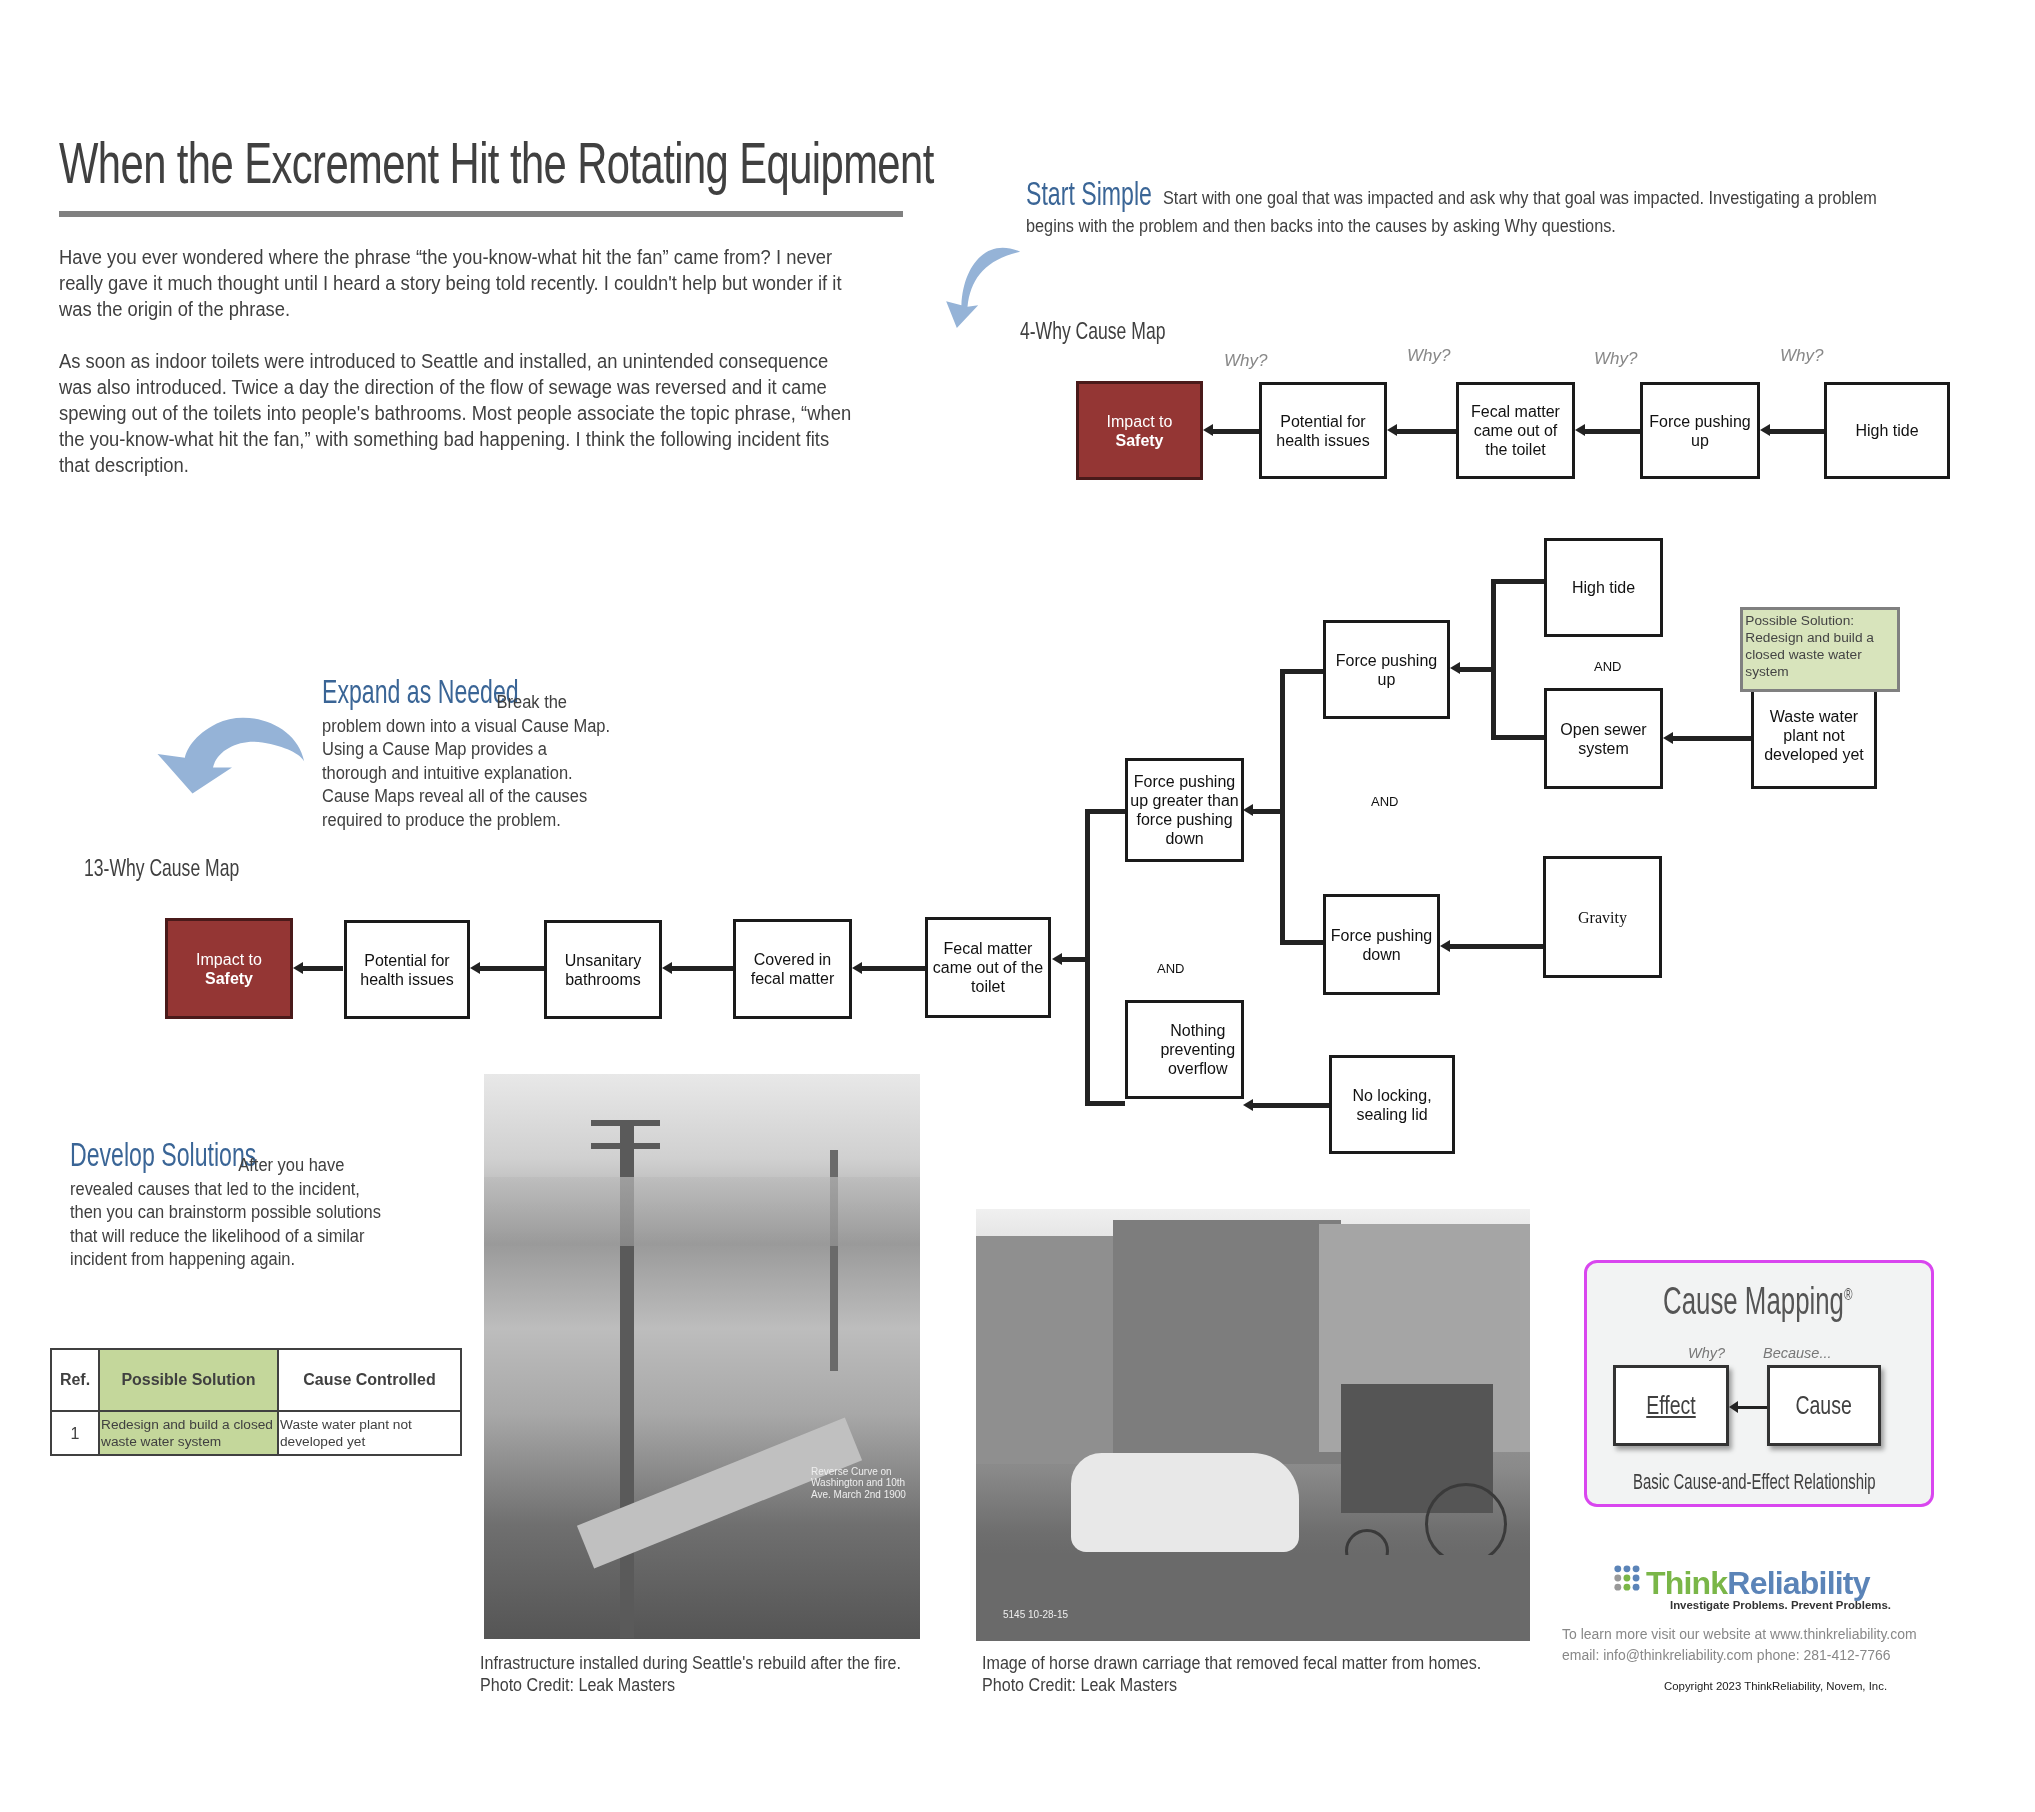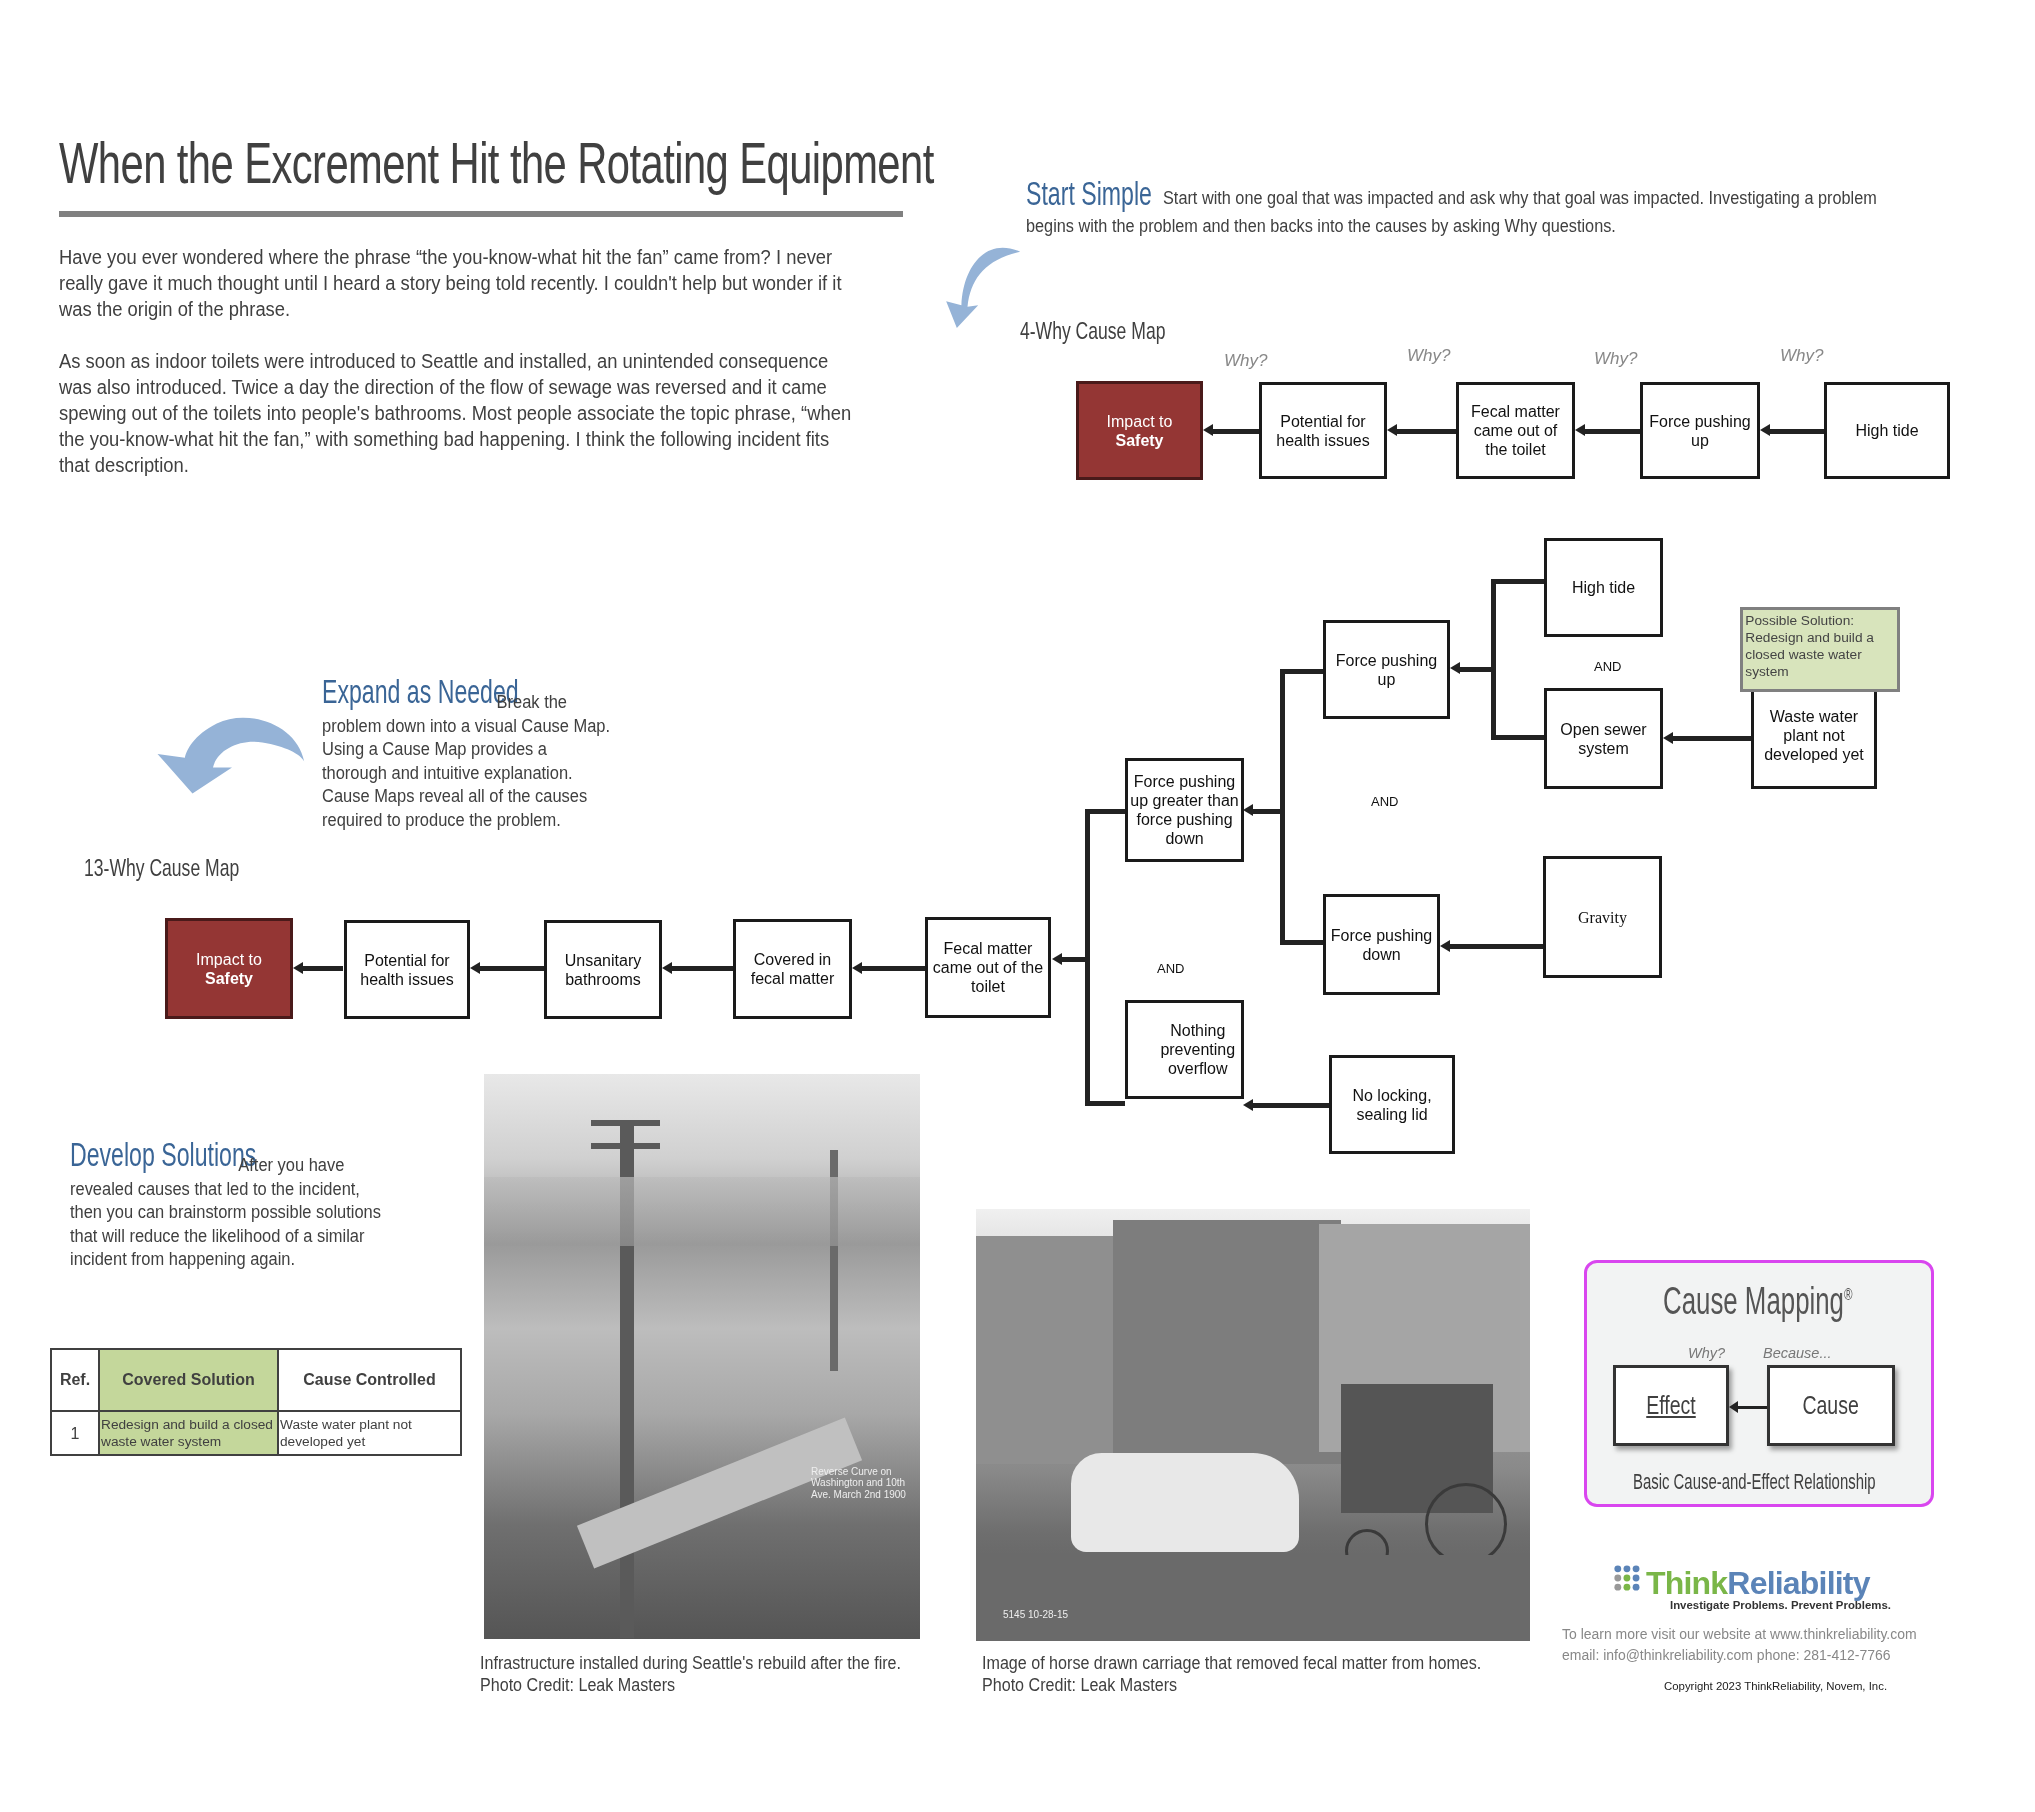--- a/index.html
+++ b/index.html
@@ -144,21 +144,21 @@
   <span class="sec-head">Develop Solutions</span>
 </div>
 <div class="abs sec-text" style="left:70px;top:1153px;width:350px;transform:scaleX(0.9);transform-origin:left top;line-height:23.6px;">
   <span style="display:inline-block;width:187px;"></span><span>After you have revealed causes that led to the incident, then you can brainstorm possible solutions that will reduce the likelihood of a similar incident from happening again.</span>
 </div>
 
 <table class="sol">
   <tbody>
       <tr>
     <th style="width:44px;">Ref.</th>
-    <th class="green" style="width:175px;">Covered Solution</th>
+    <th class="green" style="width:175px;">Possible Solution</th>
     <th style="width:179px;">Cause Controlled</th>
   </tr>
   <tr>
     <td style="text-align:center;font-size:16px;">1</td>
     <td class="green">Redesign and build a closed waste water system</td>
     <td>Waste water plant not developed yet</td>
   </tr>
 </tbody>
   </table>
 
@@ -196,21 +196,21 @@
   <div class="abs" style="left:76px;top:17px;font-size:38px;color:#555;transform:scaleX(0.68);transform-origin:left top;white-space:nowrap;">
     <span>Cause Mapping</span><sup style="font-size:17px;">®</sup>
   </div>
   <div class="abs" style="left:101px;top:82px;font-size:14.5px;color:#777;font-style:italic;">Why?</div>
   <div class="abs" style="left:176px;top:82px;font-size:14.5px;color:#777;font-style:italic;">Because...</div>
   <div class="cm-box" style="left:26px;top:102px;width:116px;height:81px;text-decoration:underline;">
       <span style="transform:scaleX(0.75);display:inline-block;">Effect</span>
     </div>
   <div class="line" style="left:149px;top:143px;width:37px;height:3px;"></div>
   <div class="arrowhead" style="left:142px;top:138px;border-top-width:6.1px;border-bottom-width:6.1px;border-right-width:9.1px;"></div>
-  <div class="cm-box" style="left:180px;top:102px;width:128px;height:81px;">
+  <div class="cm-box" style="left:180px;top:102px;width:114px;height:81px;">
       <span style="transform:scaleX(0.75);display:inline-block;">Cause</span>
     </div>
   <div class="abs" style="left:46px;top:207px;font-size:21.3px;color:#404040;transform:scaleX(0.7);transform-origin:left top;white-space:nowrap;">Basic Cause-and-Effect Relationship</div>
 </div>
 
 <div class="abs" style="left:1614px;top:1565px;display:flex;align-items:flex-start;">
   <svg width="27.4" height="26" viewBox="0 0 36 34">
     <circle cx="5" cy="5" r="4.5" fill="#5b84b8"></circle>
       <circle cx="17" cy="5" r="4.5" fill="#5b84b8"></circle>
       <circle cx="29" cy="5" r="4.5" fill="#5b84b8"></circle>

